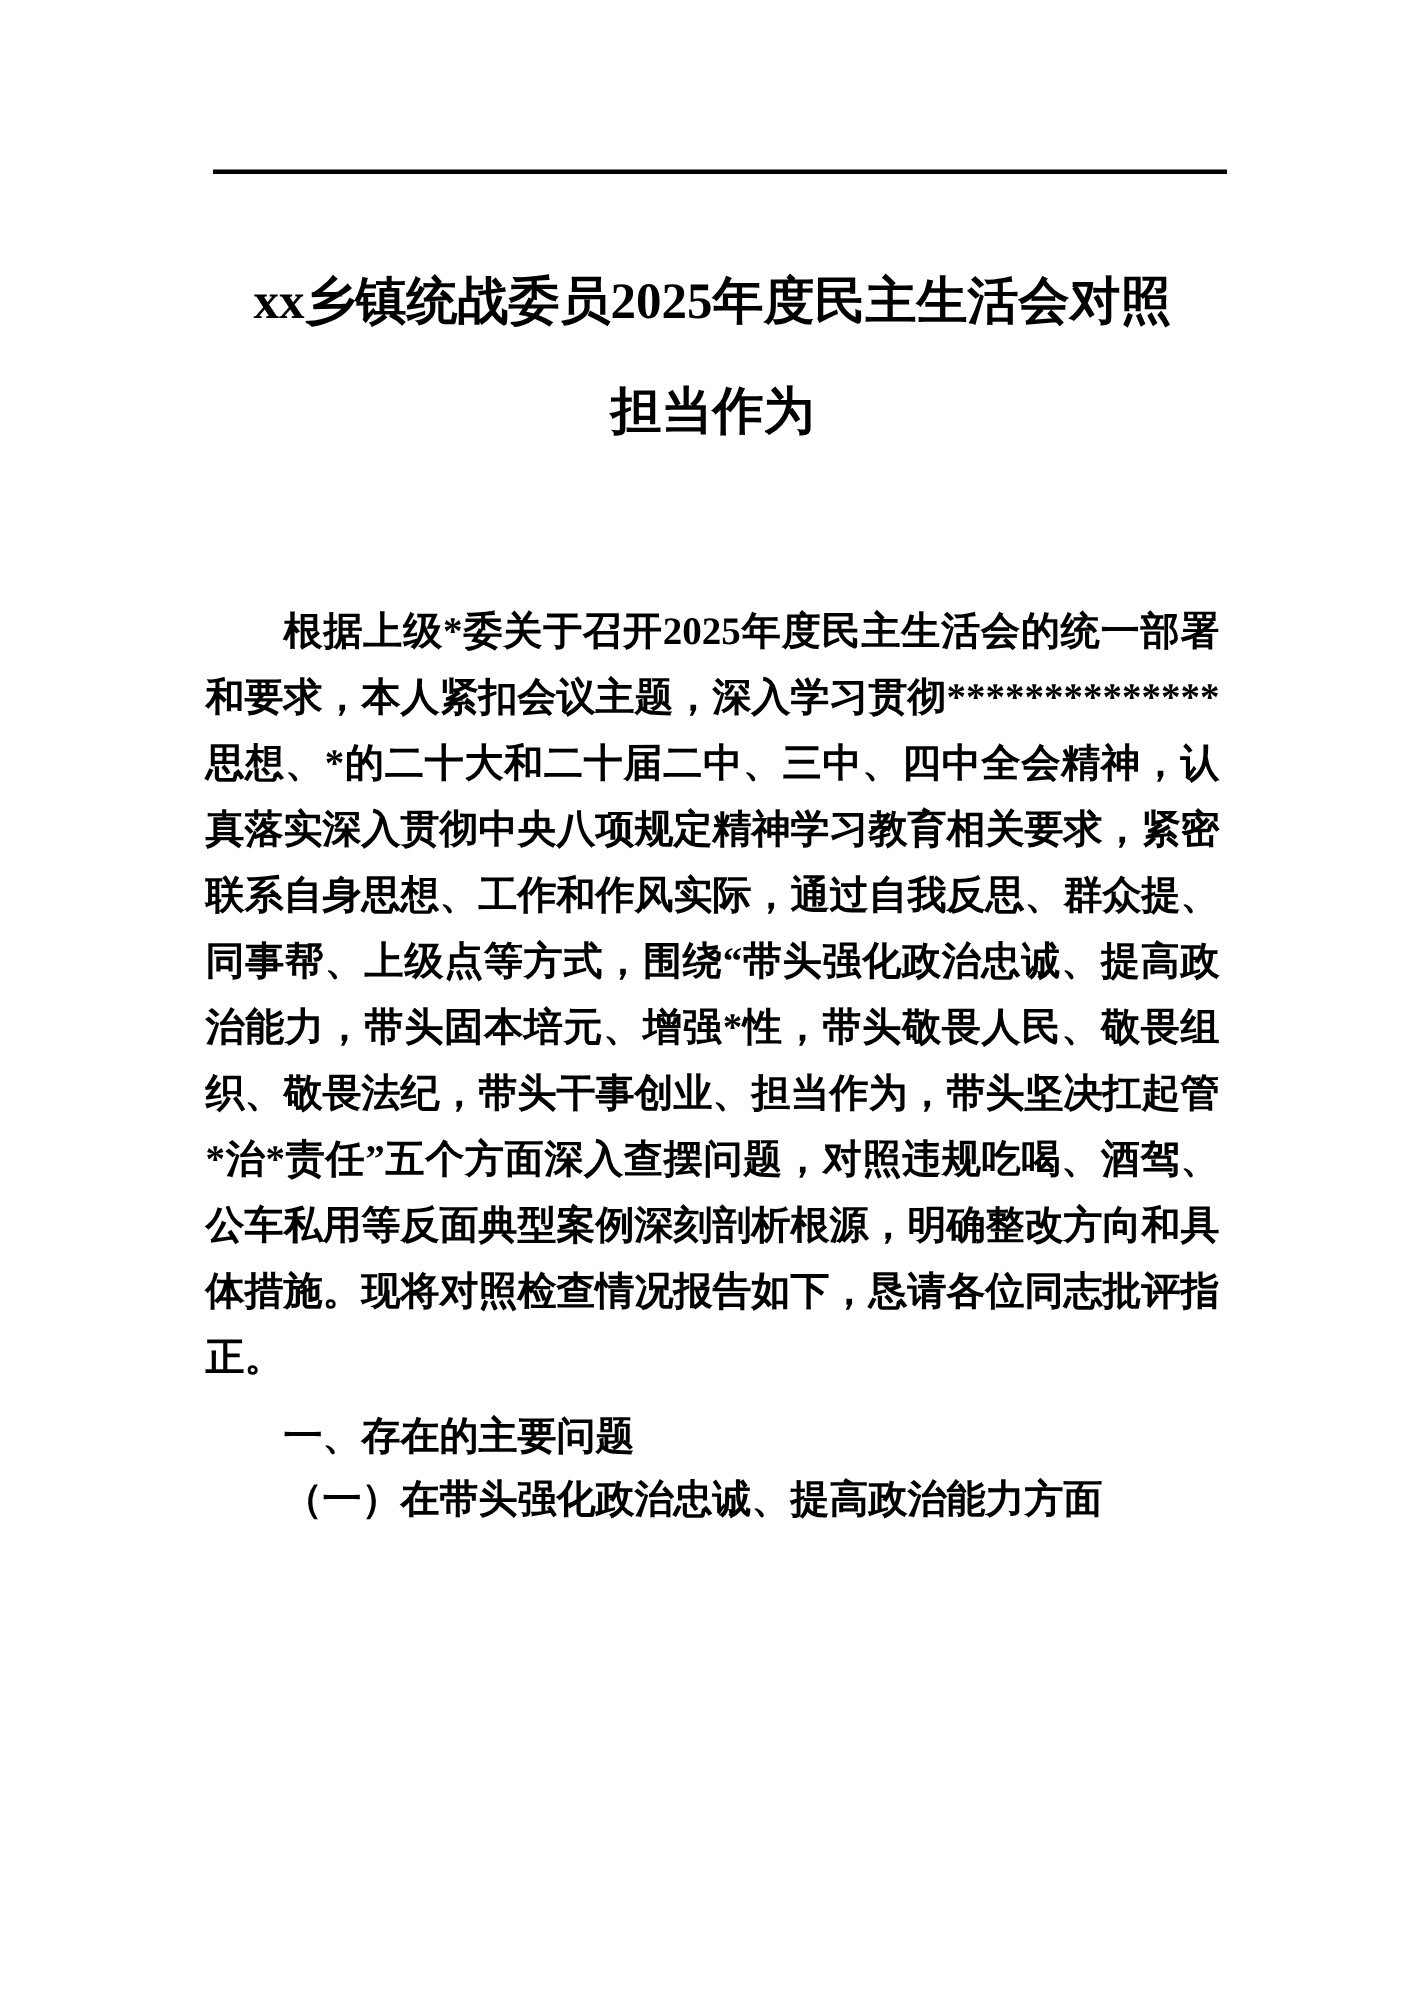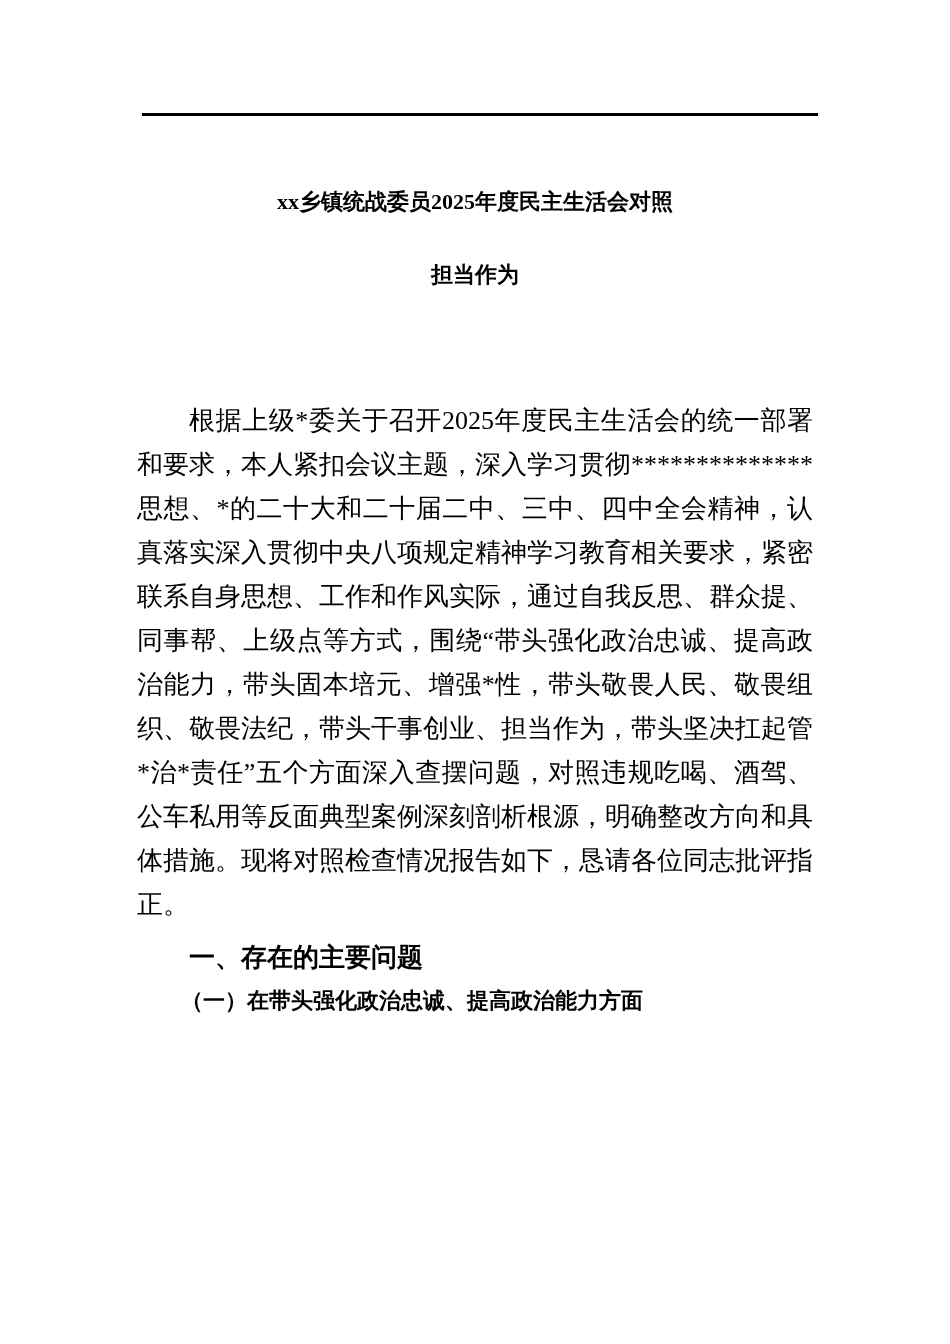--- a/index.html
+++ b/index.html
@@ -25,53 +25,53 @@
     border-top: 3px solid #000000;
   }
   .content {
     position: absolute;
     top: 165px;
     left: 137px;
     width: 676px;
   }
   .doc-title {
     margin: 0 0 88px 0;
-    font-size: 22px;
+    font-size: 34px;
     font-weight: bold;
     line-height: 73px;
     text-align: center;
     font-family: "Liberation Serif", serif;
   }
   .doc-title .title-line {
     display: block;
     white-space: nowrap;
   }
   .body-para {
     margin: 0;
     font-size: 26px;
     line-height: 44px;
     text-align: justify;
     text-indent: 2em;
-    font-weight: normal;
+    font-weight: bold;
   }
   .section-heading {
     margin: 8px 0 0 0;
     font-size: 26px;
     line-height: 44px;
     font-weight: bold;
     text-indent: 2em;
     font-family: Liberation Sans, sans-serif;
   }
   .subsection-heading {
     margin: 0;
-    font-size: 22px;
+    font-size: 26px;
     line-height: 44px;
     font-weight: bold;
     text-indent: 2em;
-    font-family: Liberation Sans, sans-serif;
+    font-family: Liberation Mono, monospace;
   }
 </style>
 </head>
 <body>
 
 <div class="page">
   <div class="header-rule"></div>
   <div class="content">
     <h1 class="doc-title">
       <span class="title-line">xx乡镇统战委员2025年度民主生活会对照</span>

